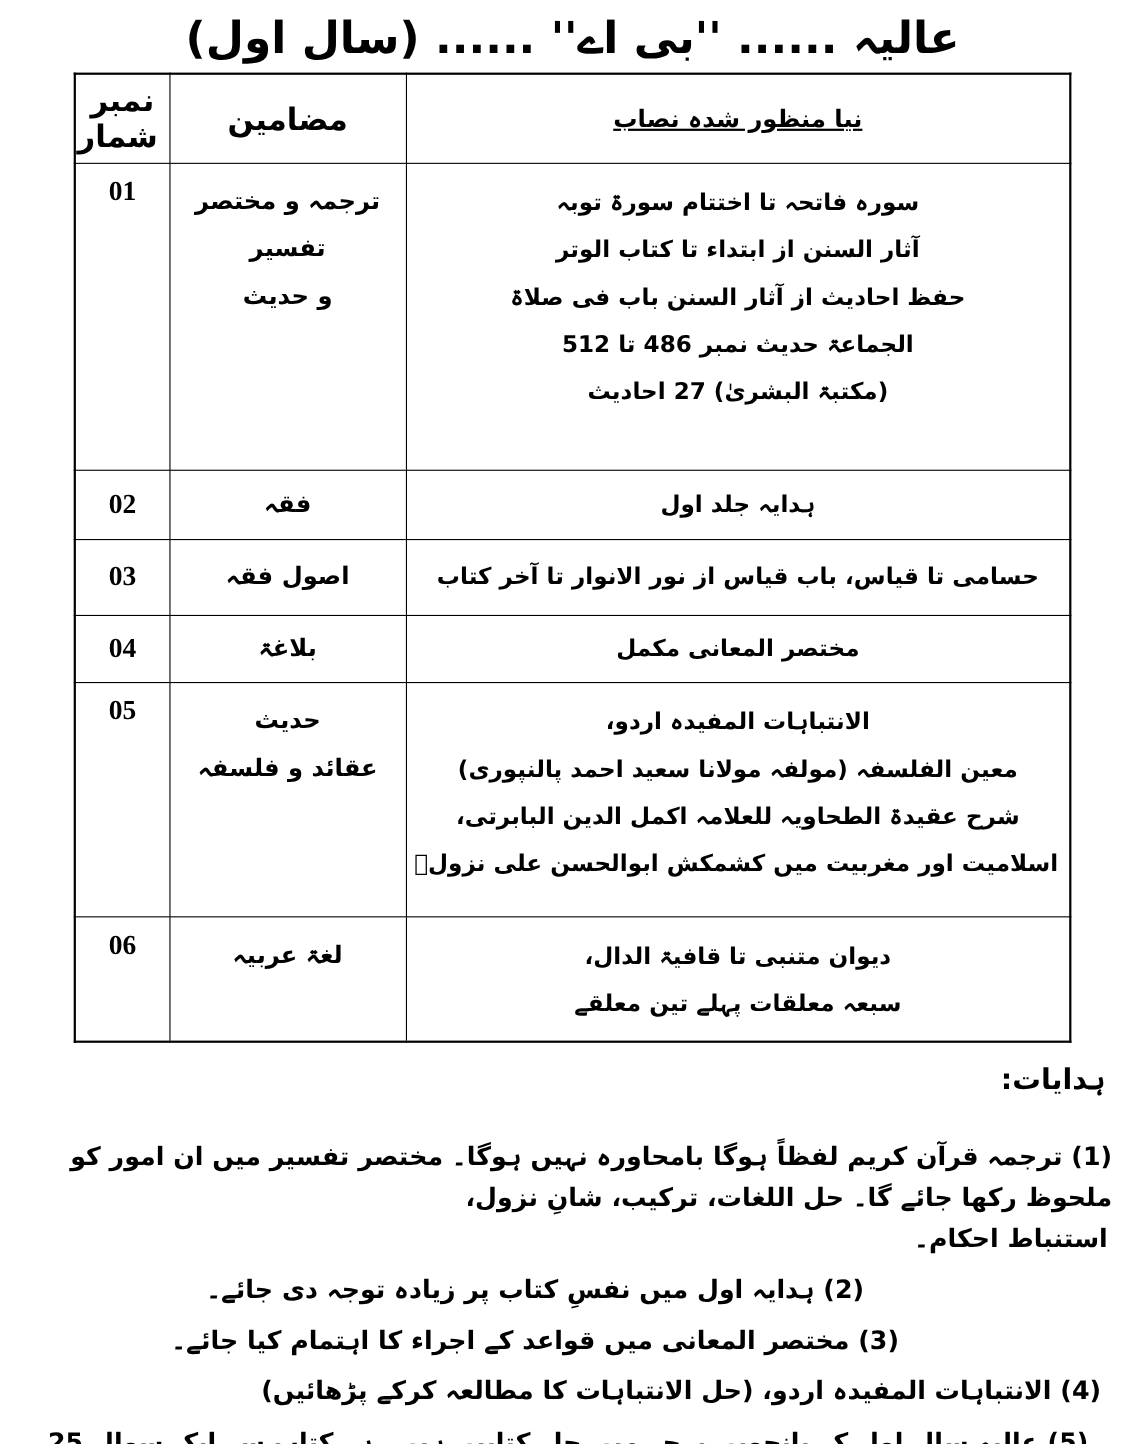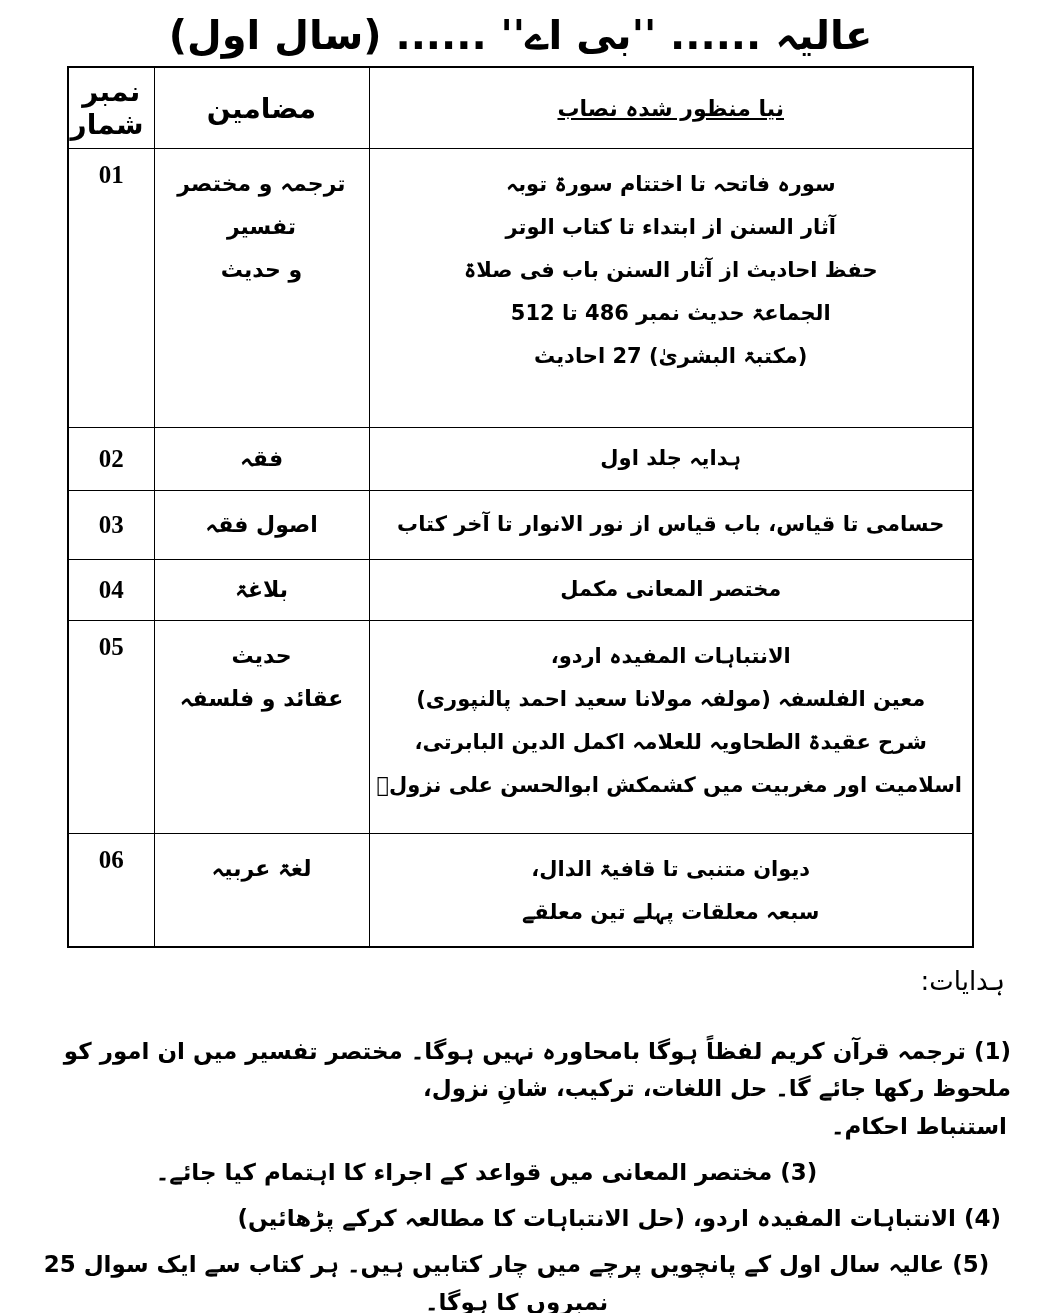--- a/index.html
+++ b/index.html
@@ -103,21 +103,21 @@
   tr.r5 td { height: 192px; }
   tr.r6 td { height: 92px; }
 
   
   .instructions {
     margin: 18px 30px 0 22px;
   }
   .instructions-heading {
     text-align: right;
     font-size: 26px;
-    font-weight: normal;
+    font-weight: bold;
     margin-bottom: 2px;
     padding-right: 6px;
   }
   .instruction-item {
     font-size: 23px;
     font-weight: bold;
     line-height: 1.62;
     margin-bottom: 9px;
     text-align: right;
   }
@@ -227,20 +227,23 @@
   </table>
 
   <div class="instructions">
     <div class="instructions-heading">ہدایات:</div>
 
     <div class="instruction-item ins-1">
       <span>(1)  ترجمہ قرآن کریم لفظاً ہوگا بامحاورہ نہیں ہوگا۔ مختصر تفسیر میں ان امور کو ملحوظ رکھا جائے گا۔ حل اللغات، ترکیب، شانِ نزول،</span>
       <span class="cont">استنباط احکام۔</span>
     </div>
 
+    <div class="instruction-item ins-2">
+      <span>(2) ہدایہ اول میں نفسِ کتاب پر زیادہ توجہ دی جائے۔</span>
+    </div>
 
     <div class="instruction-item ins-3">
       <span>(3) مختصر المعانی میں قواعد کے اجراء کا اہتمام کیا جائے۔</span>
     </div>
 
     <div class="instruction-item ins-4">
       <span>(4) الانتباہات المفیدہ اردو، (حل الانتباہات کا مطالعہ کرکے پڑھائیں)</span>
     </div>
 
     <div class="instruction-item ins-5">

